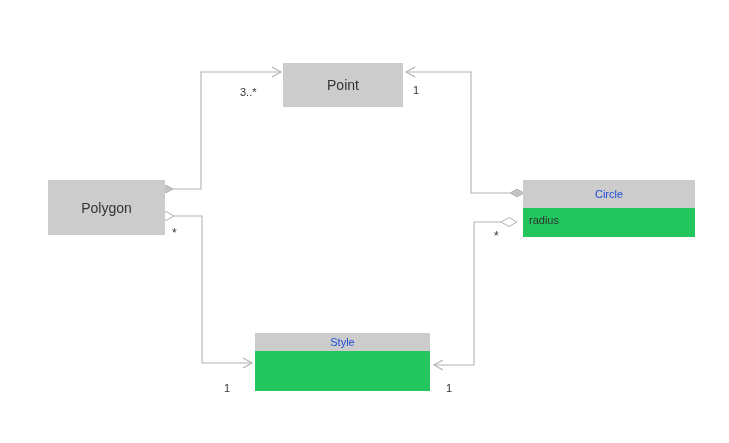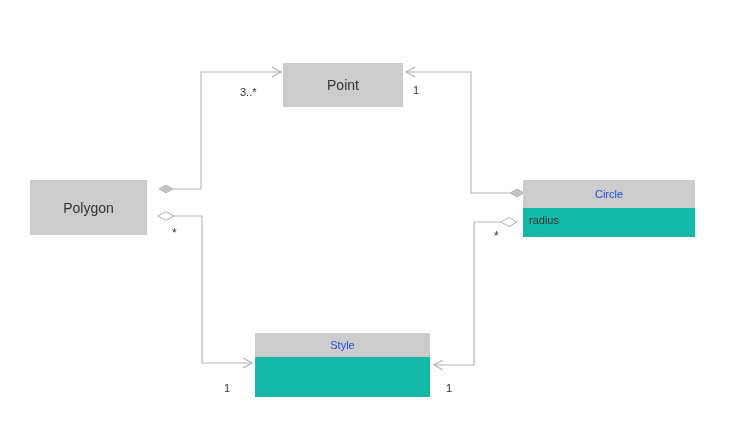--- a/index.html
+++ b/index.html
@@ -44,21 +44,21 @@
     align-items: center;
     justify-content: center;
     box-sizing: border-box;
   }
   .node-title-simple {
     color: #333333;
     font-size: 14px;
     line-height: 1;
   }
   .node-attrs {
-    background: #14b8a6;
+    background: #22c55e;
     box-sizing: border-box;
     padding: 5px 0 0 6px;
   }
   .attr {
     color: #333333;
     font-size: 11px;
     line-height: 14px;
     white-space: nowrap;
   }
   .mult {
@@ -102,33 +102,33 @@
     <g>
       <path d="M502,222 L474,222 L474,365 L434,365" fill="none" stroke="#b3b3b3" stroke-width="1.1" marker-end="url(#openArrow)"></path>
       <polygon points="501,222 509,217.5 517,222 509,226.5" fill="#ffffff" stroke="#b3b3b3" stroke-width="1"></polygon>
     </g>
   </svg>
 
   <div class="node node-simple" style="left:283px; top:41px; width:120px; height:44px;margin-top:22px;">
     <span class="node-title-simple">Point</span>
   </div>
 
-  <div class="node node-simple" style="left:30px; top:180px; width:117px; height:55px;">
+  <div class="node node-simple" style="left:48px; top:180px; width:117px; height:55px;">
     <span class="node-title-simple">Polygon</span>
   </div>
 
   <div class="node" style="left:523px; top:180px; width:172px; height:57px;">
     <div class="node-title" style="height:28px;">Circle</div>
     <div class="node-attrs" style="height:29px;">
       <div class="attr">radius</div>
     </div>
   </div>
 
   <div class="node" style="left:255px; top:333px; width:175px; height:65px;">
-    <div class="node-title" style="height:24px;">Style</div>
+    <div class="node-title" style="height:18px;">Style</div>
     <div class="node-attrs" style="height:40px;">
     </div>
   </div>
 
   <div class="mult" style="left:240px; top:87px;">3..*</div>
 
   <div class="mult" style="left:413px; top:85px;">1</div>
 
   <div class="mult mult-star" style="left:172px; top:228px;">*</div>
 

